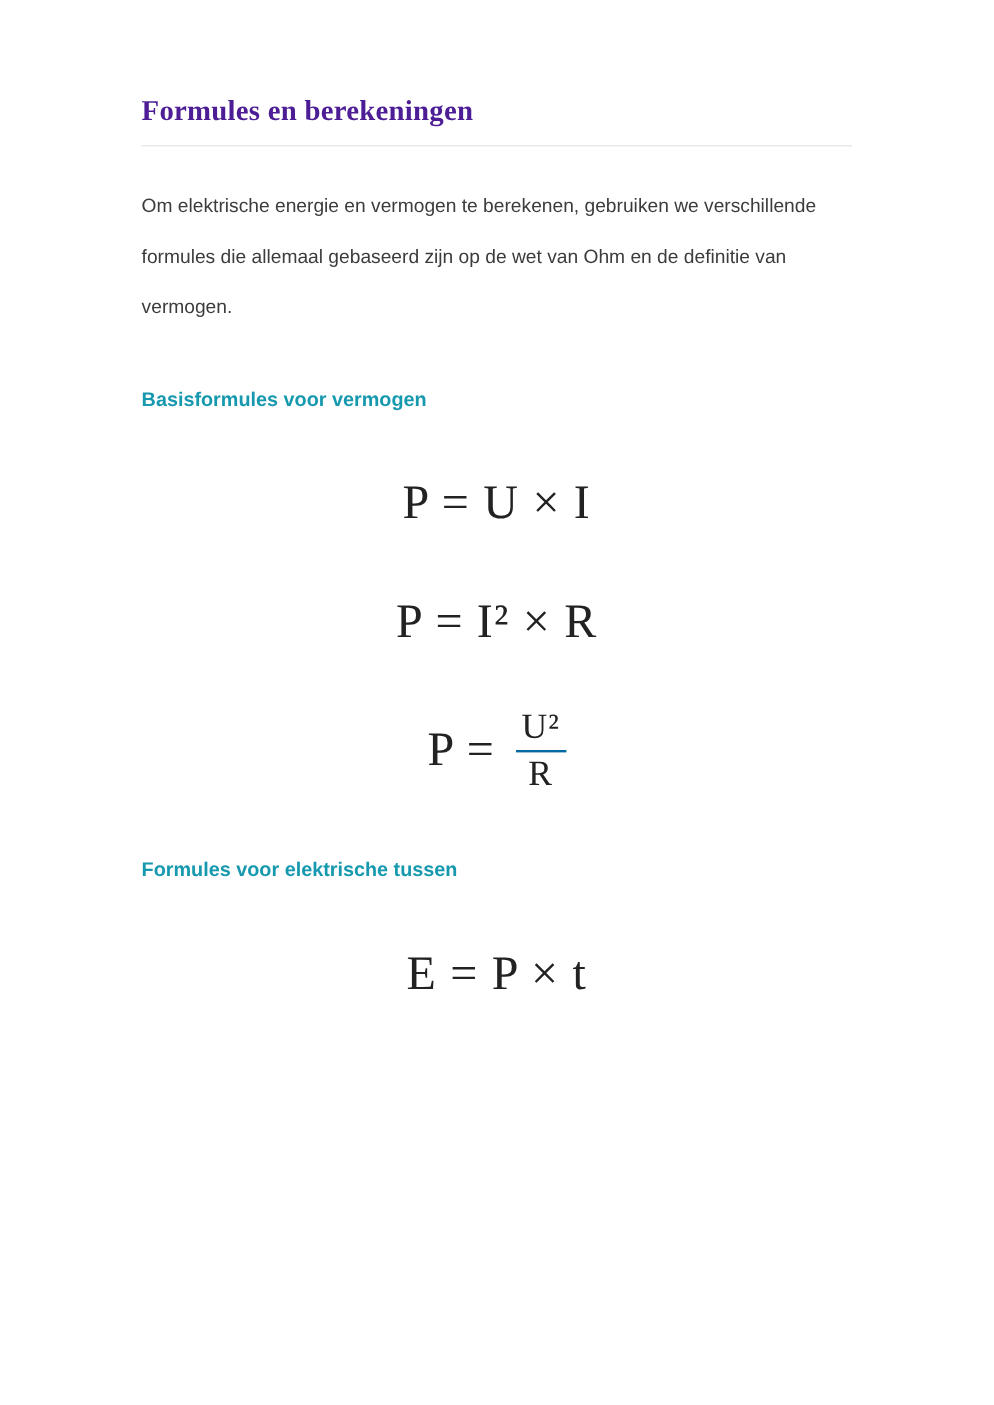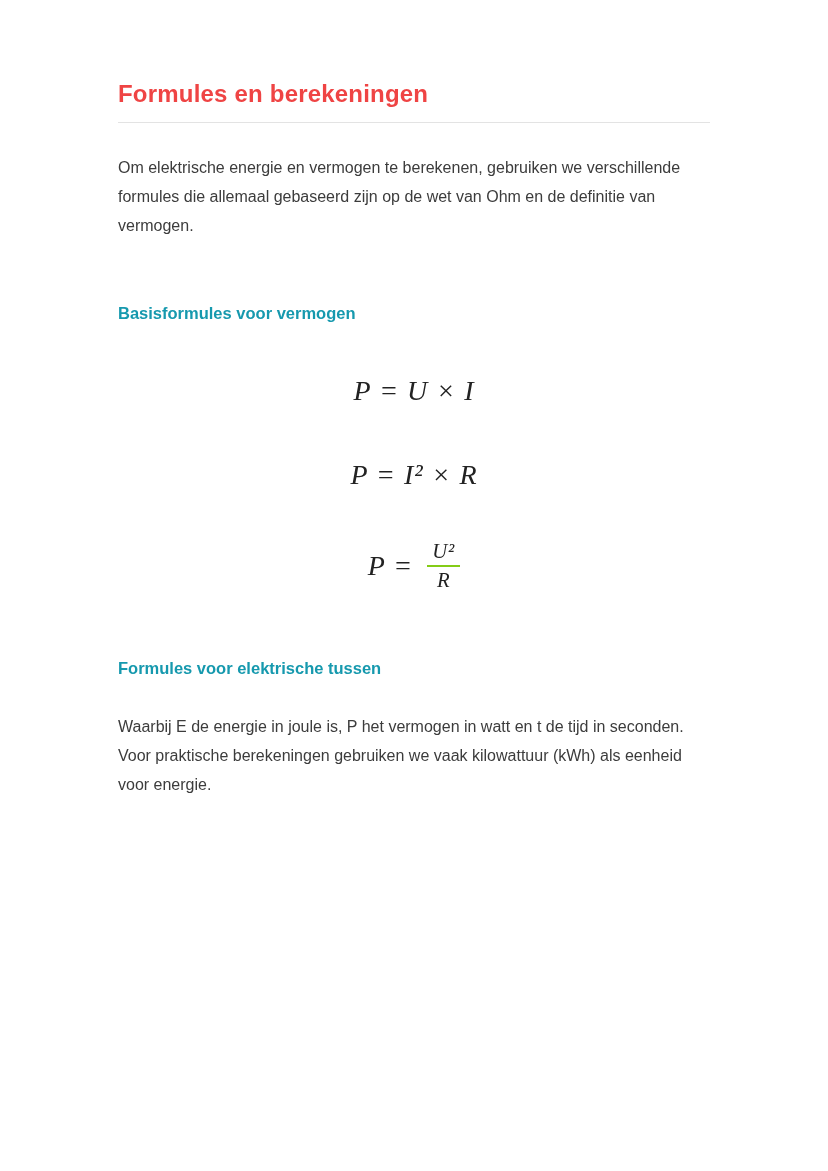--- a/index.html
+++ b/index.html
@@ -13,67 +13,67 @@
     min-height: 1171px;
     background: #ffffff;
     margin: 0 auto;
     position: relative;
   }
   .content {
     padding: 80px 118px 60px 118px;
     width: 828px;
   }
   h1.doc-title {
-    color: #ef4444;
+    color: #4c1d95;
     font-size: 24px;
     font-weight: 700;
     letter-spacing: 0.2px;
     margin-bottom: 14px;
+    font-family: Liberation Serif, serif;
   }
   .title-divider {
     border: none;
     border-top: 1px solid #e3e3e3;
     height: 0;
     margin-bottom: 30px;
   }
   p.body-text {
     font-size: 16px;
-    line-height: 29px;
+    line-height: 42px;
     color: #3c3c3c;
     margin-bottom: 28px;
   }
   h3.sub-heading {
     color: #1699ae;
     font-size: 16.5px;
     font-weight: 700;
-    margin-top: 64px;
+    margin-top: 46px;
     margin-bottom: 34px;
   }
   .formula {
     text-align: center;
     font-family: "Liberation Serif", serif;
-    font-style: italic;
-    font-size: 28px;
+    font-size: 40px;
     color: #222222;
     margin: 52px 0 52px 0;
     letter-spacing: 1px;
   }
   .formula .frac {
     display: inline-block;
     vertical-align: middle;
     text-align: center;
     font-size: 0.74em;
     line-height: 1.1;
     margin-left: 6px;
     position: relative;
     top: -3px;
   }
   .formula .frac .num {
     display: block;
-    border-bottom: 2px solid #84cc16;
+    border-bottom: 2px solid #0369a1;
     padding: 0 5px 2px 5px;
   }
   .formula .frac .den {
     display: block;
     padding-top: 2px;
   }
 </style>
 </head>
 <body>
 
@@ -92,17 +92,17 @@
 
     <div class="formula">P = I² × R</div>
 
     <div class="formula">
       <span>P = </span><span class="frac"><span class="num">U²</span><span class="den">R</span></span>
     </div>
 
 
     <h3 class="sub-heading">Formules voor elektrische tussen</h3>
 
+    <div class="formula">E = P × t</div>
 
-    <p class="body-text">Waarbij E de energie in joule is, P het vermogen in watt en t de tijd in seconden. Voor praktische berekeningen gebruiken we vaak kilowattuur (kWh) als eenheid voor energie.</p>
 
   </div>
 </div>
 
 </body></html>

